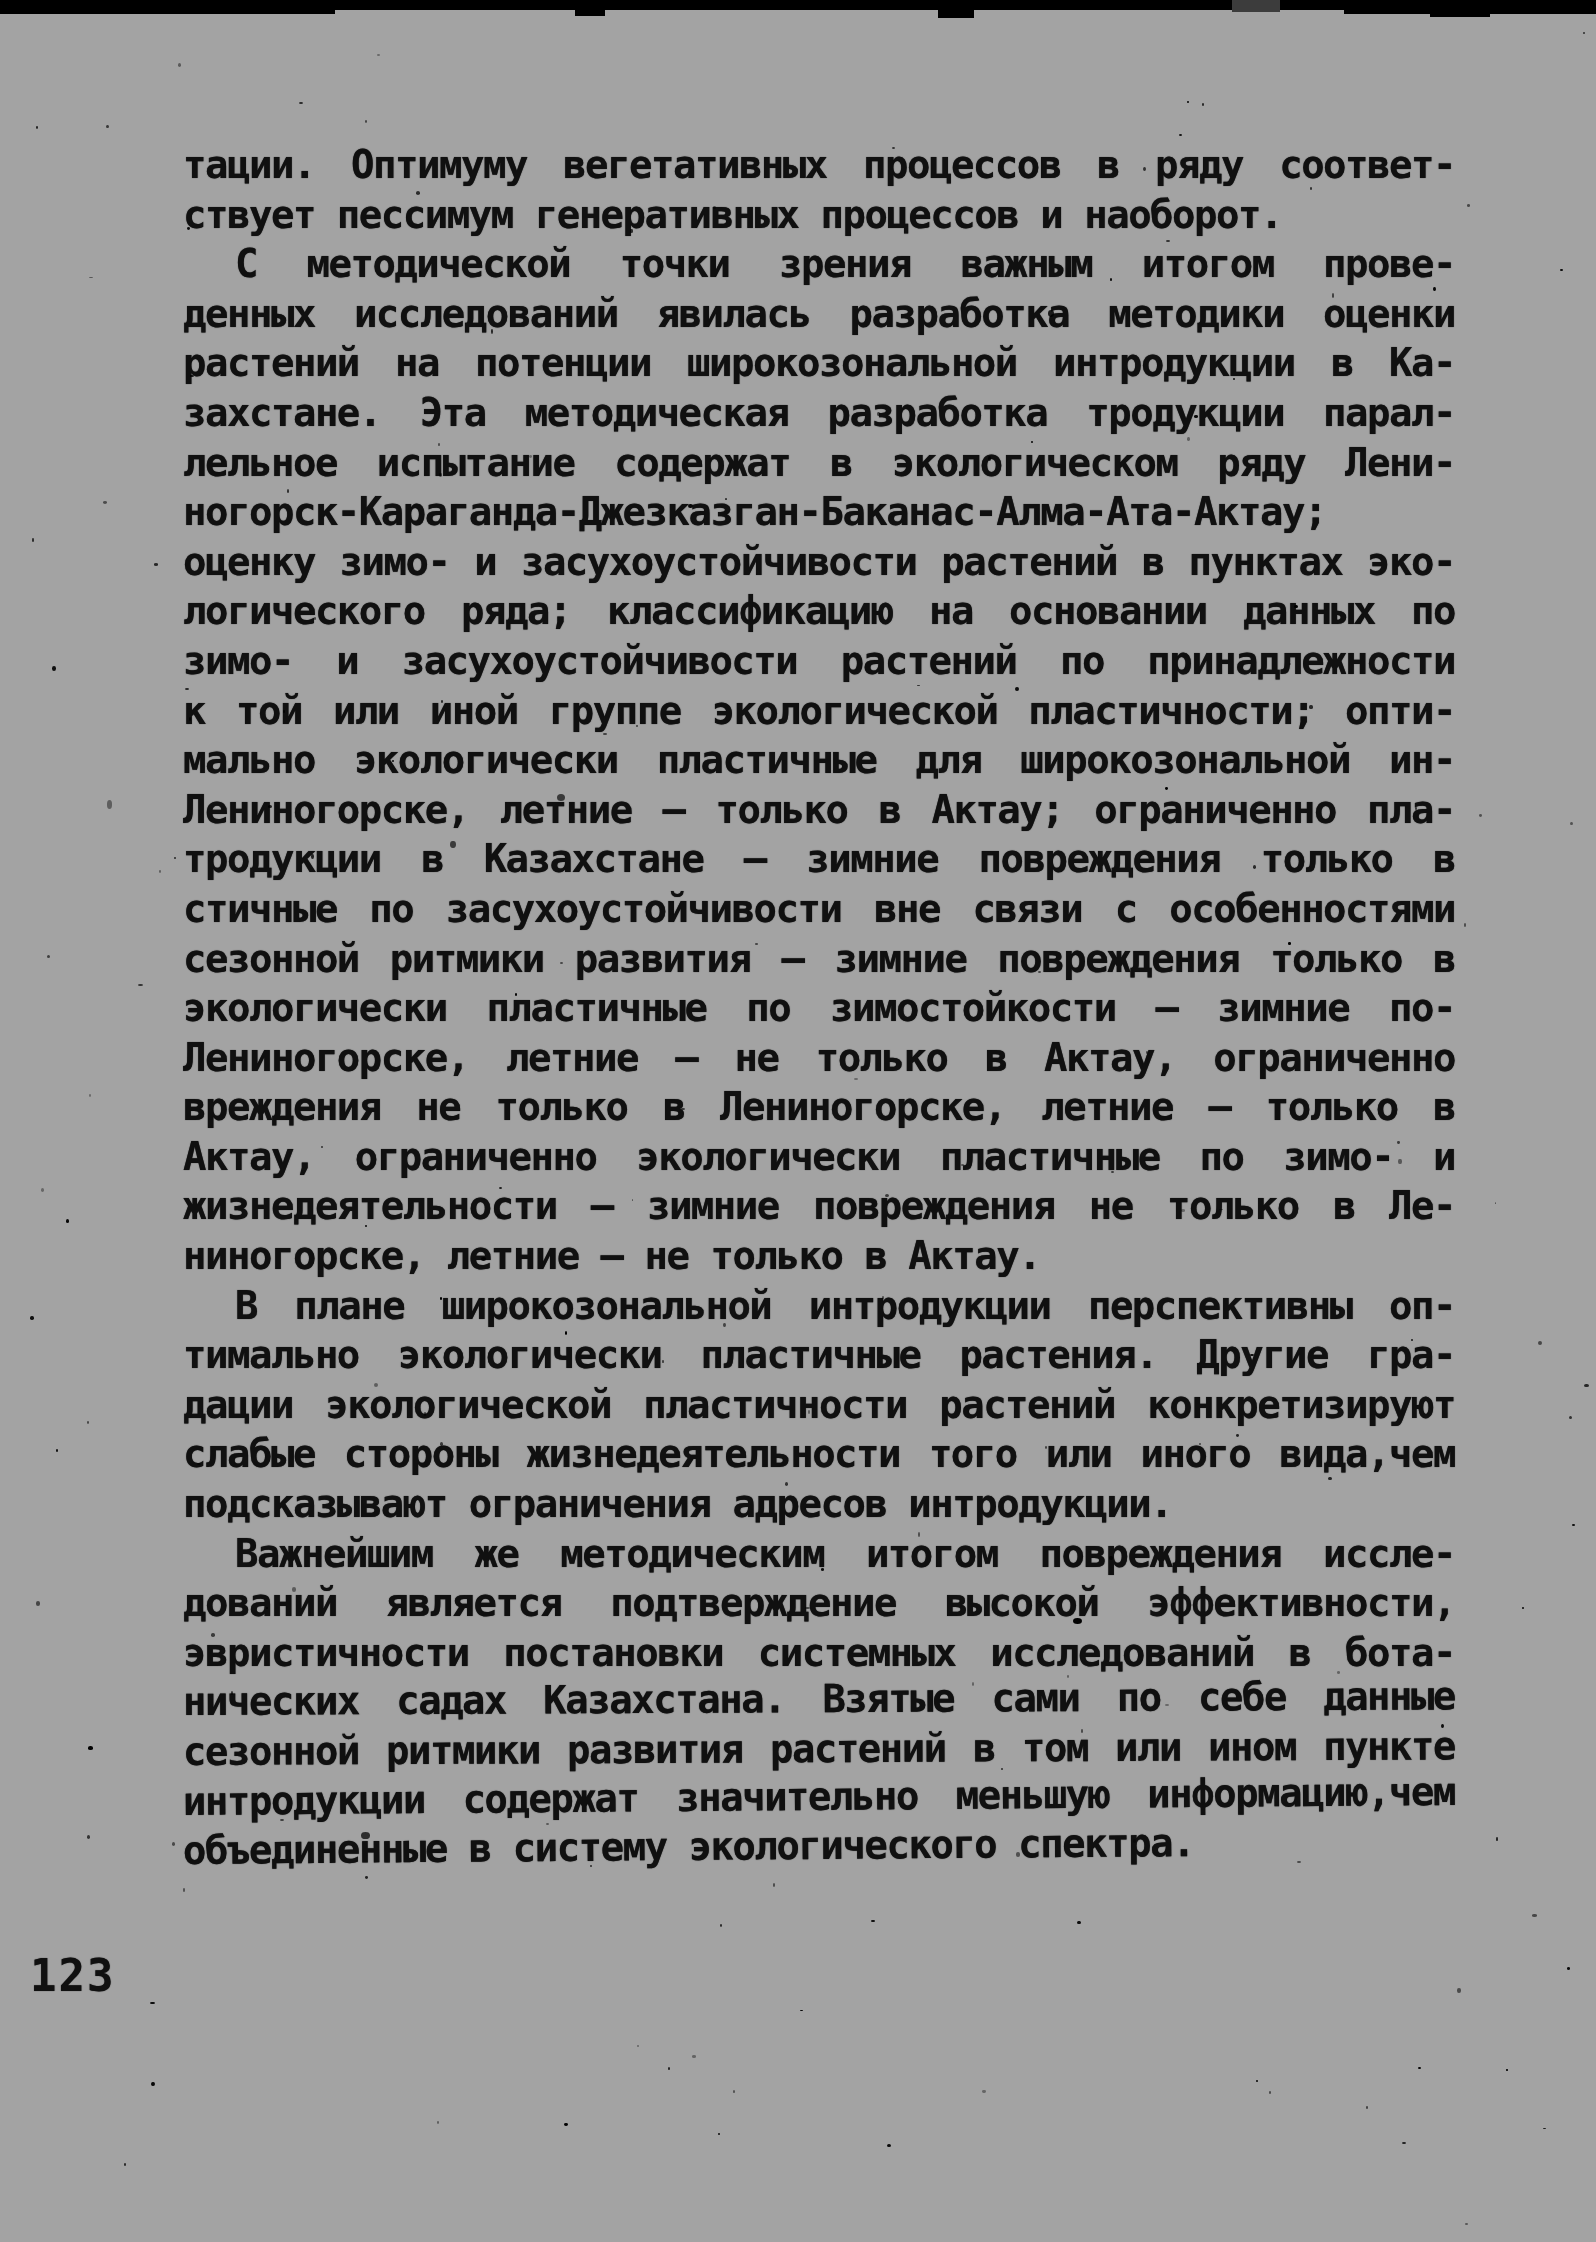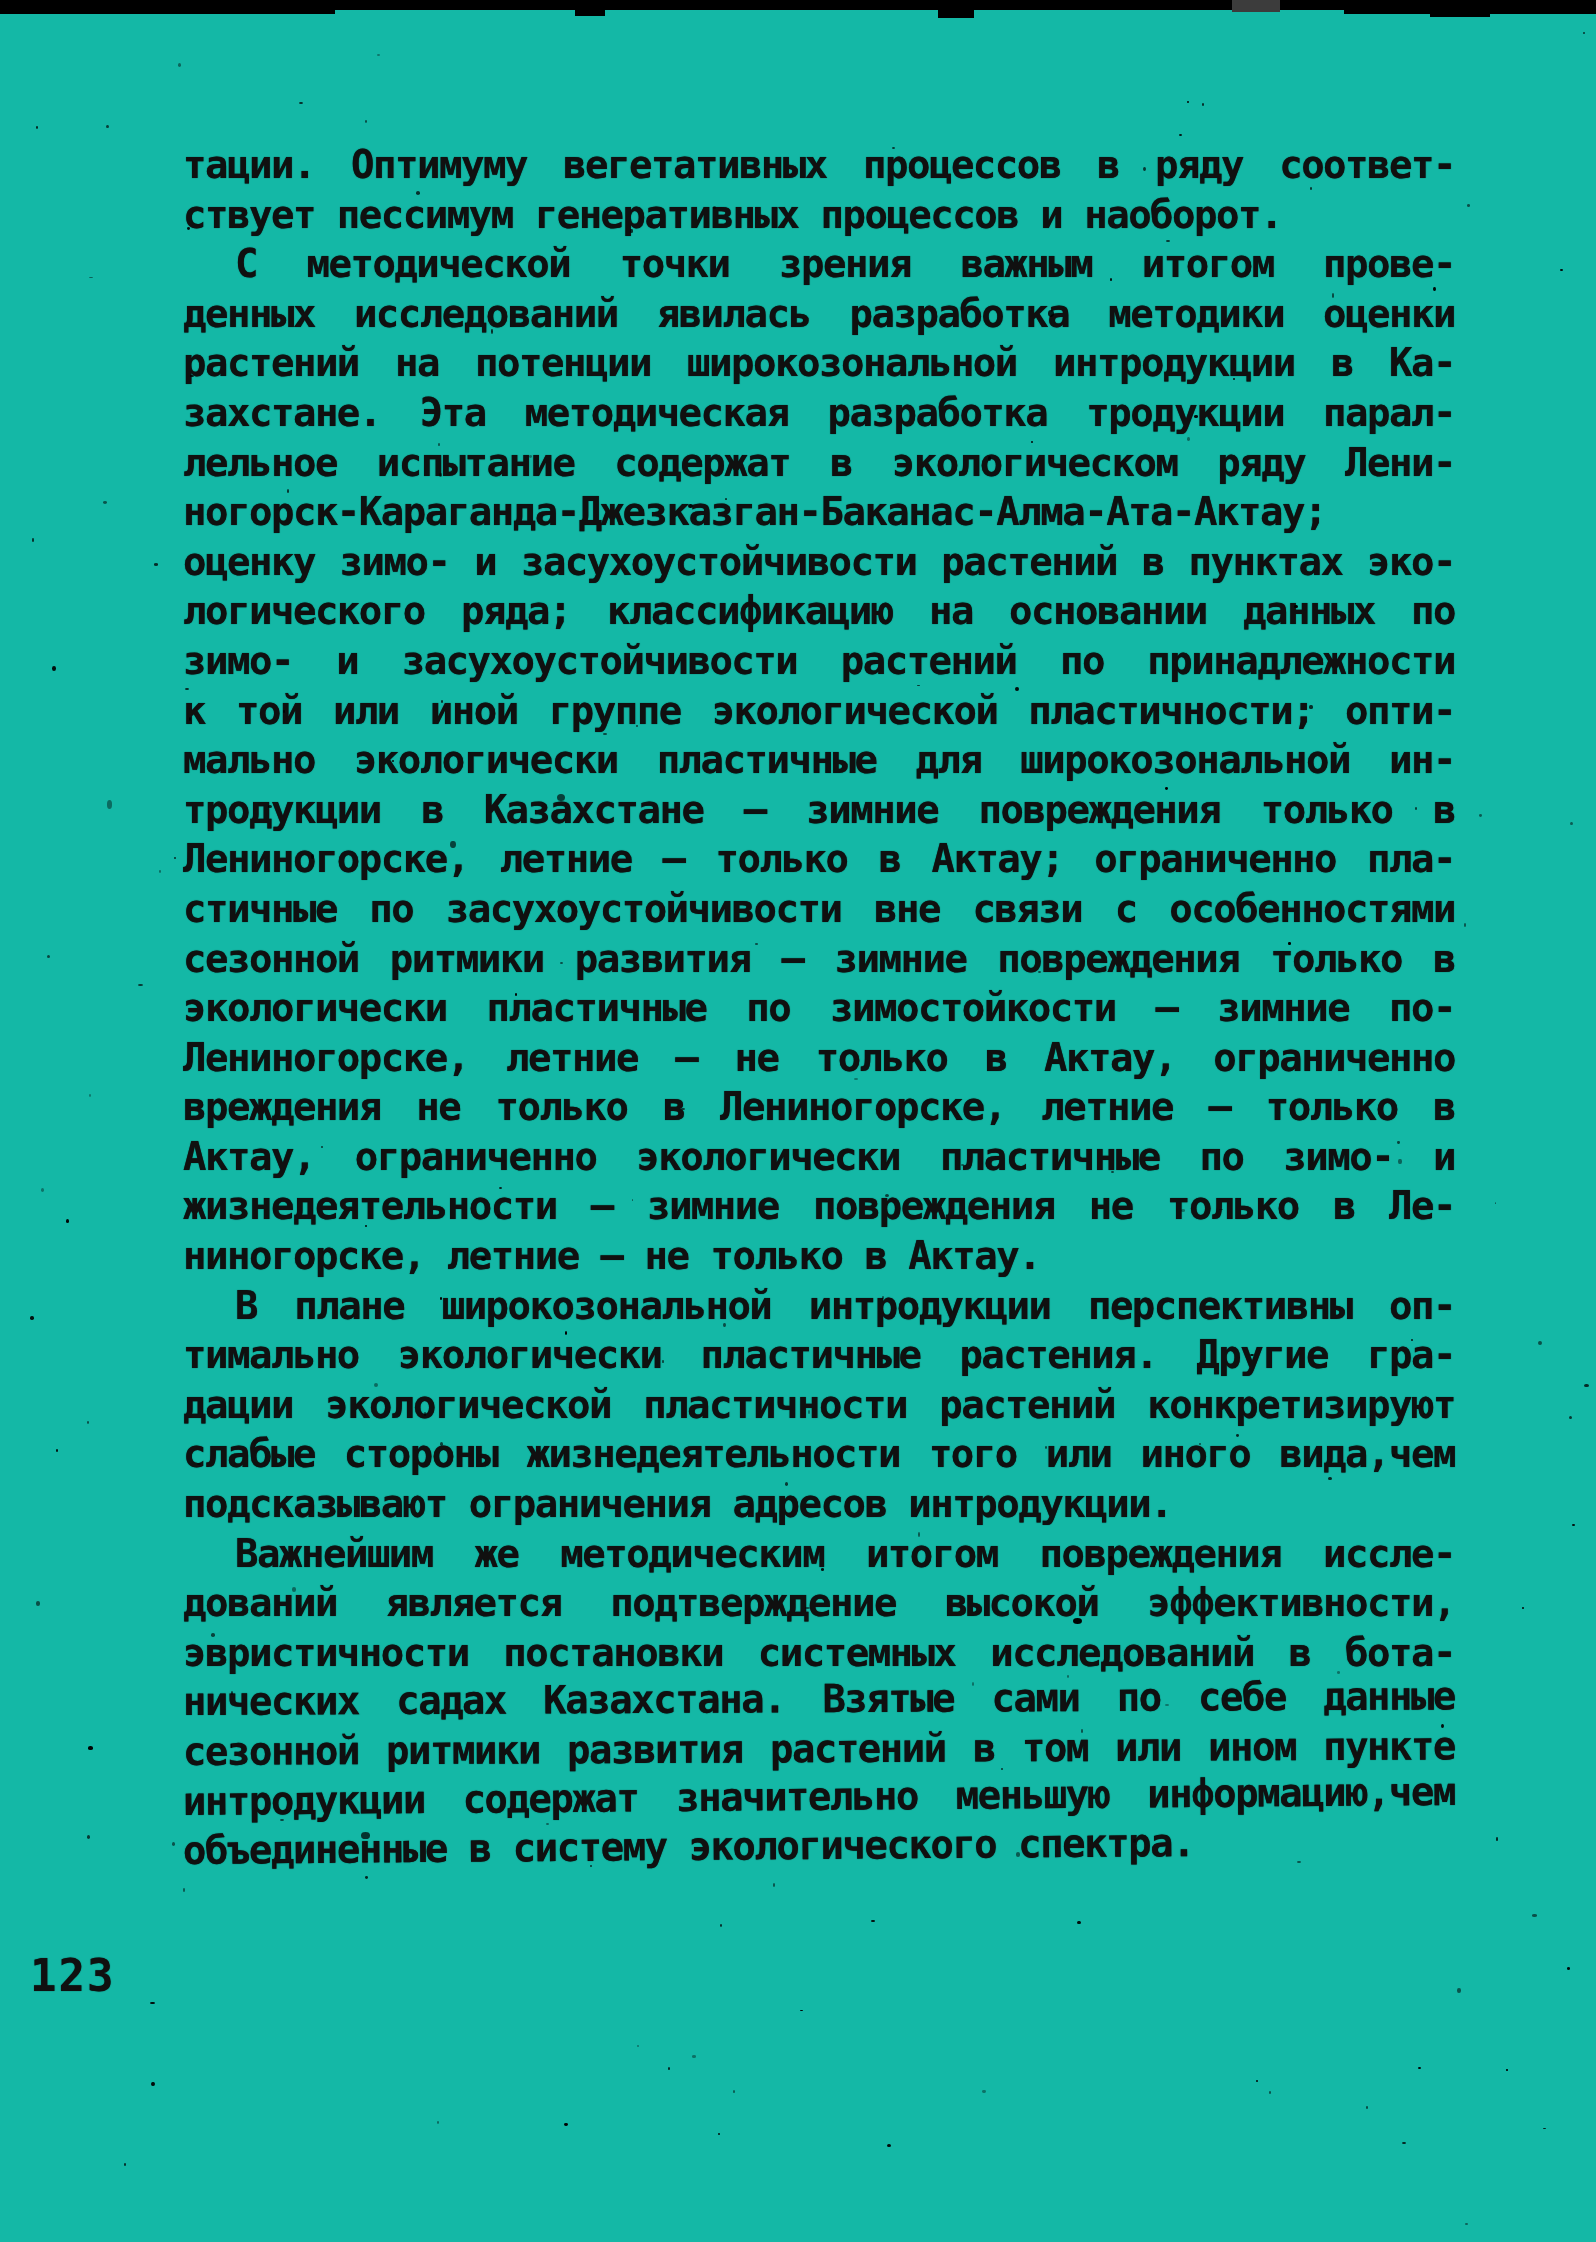--- a/index.html
+++ b/index.html
@@ -60,21 +60,21 @@
   .speck {
     position: absolute;
     background: #000;
     border-radius: 50%;
     pointer-events: none;
   }
 </style>
 </head>
 <body>
 
-<div class="page" style="background: #14b8a6; color: rgb(16, 16, 16);">
+<div class="page" style="background: #a3a3a3; color: rgb(16, 16, 16);">
 
   <div class="scan-bar">
     <i class="seg seg-a"></i>
     <i class="seg seg-b"></i>
     <i class="seg seg-c"></i>
     <i class="seg seg-d"></i>
     <i class="seg seg-e"></i>
     <i class="seg seg-f"></i>
   </div>
 
@@ -85,22 +85,22 @@
       <div class="line">денных исследований явилась разработка методики оценки</div>
       <div class="line">растений на потенции широкозональной интродукции в Ка-</div>
       <div class="line">захстане. Эта методическая разработка тродукции парал-</div>
       <div class="line">лельное испытание содержат в экологическом ряду Лени-</div>
       <div class="line">ногорск-Караганда-Джезказган-Баканас-Алма-Ата-Актау;</div>
       <div class="line">оценку зимо- и засухоустойчивости растений в пунктах эко-</div>
       <div class="line">логического ряда; классификацию на основании данных по</div>
       <div class="line">зимо- и засухоустойчивости растений по принадлежности</div>
       <div class="line">к той или иной группе экологической пластичности; опти-</div>
       <div class="line">мально экологически пластичные для широкозональной ин-</div>
+      <div class="line">Лениногорске, летние – только в Актау; ограниченно пла-</div>
       <div class="line">тродукции в Казахстане – зимние повреждения только в</div>
-      <div class="line">Лениногорске, летние – только в Актау; ограниченно пла-</div>
       <div class="line">стичные по засухоустойчивости вне связи с особенностями</div>
       <div class="line">сезонной ритмики развития – зимние повреждения только в</div>
       <div class="line">экологически пластичные по зимостойкости – зимние по-</div>
       <div class="line">Лениногорске, летние – не только в Актау, ограниченно</div>
       <div class="line">вреждения не только в Лениногорске, летние – только в</div>
       <div class="line">Актау, ограниченно экологически пластичные по зимо- и</div>
       <div class="line">жизнедеятельности – зимние повреждения не только в Ле-</div>
       <div class="line end">ниногорске, летние – не только в Актау.</div>
       <div class="line indent">В плане широкозональной интродукции перспективны оп-</div>
       <div class="line">тимально экологически пластичные растения. Другие гра-</div>

